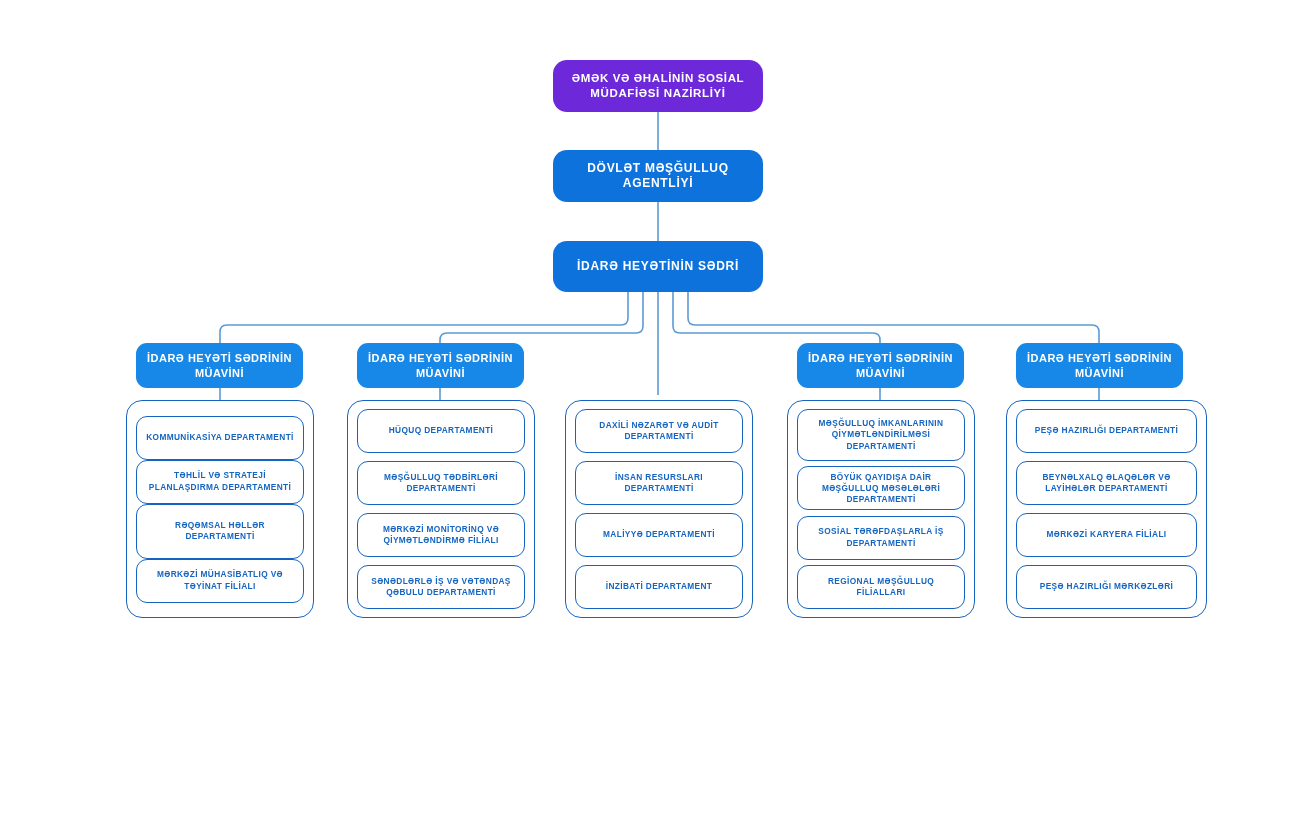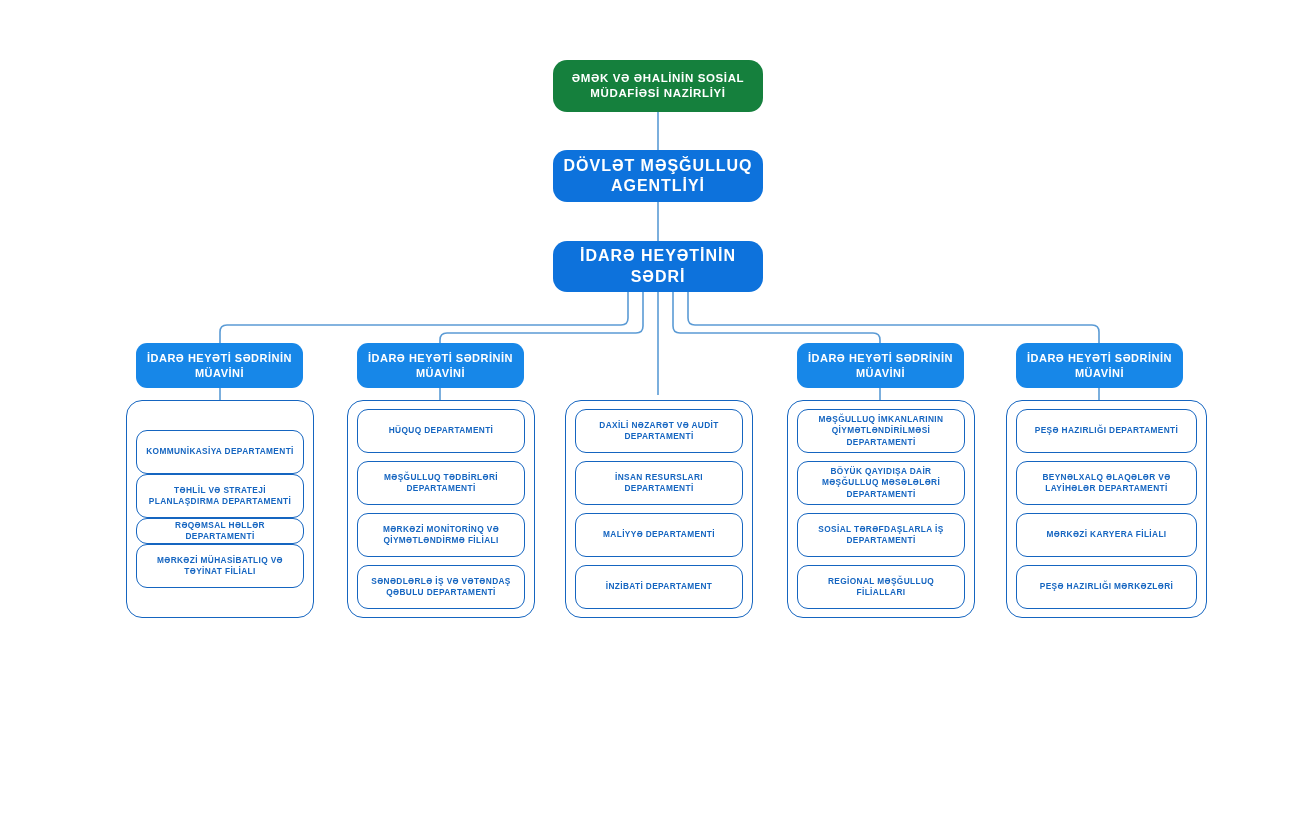--- a/index.html
+++ b/index.html
@@ -43,34 +43,34 @@
     text-align: center;
     border-radius: 12px;
     letter-spacing: 0.04em;
     line-height: 1.28;
     font-weight: 700;
     text-transform: uppercase;
   }
 
   
   .node.level-ministry {
-    background: #15803d;
+    background: #6d28d9;
     color: #ffffff;
     font-size: 11.5px;
     letter-spacing: 0.055em;
     border-radius: 14px;
     padding: 6px 12px;
   }
 
   
   .node.level-agency,
   .node.level-chair {
     background: #0d72dc;
     color: #ffffff;
-    font-size: 16px;
+    font-size: 12px;
     letter-spacing: 0.06em;
     border-radius: 14px;
     padding: 6px 4px;
   }
 
   .node.level-deputy {
     background: #1787e8;
     color: #ffffff;
     font-size: 11px;
     letter-spacing: 0.045em;
@@ -164,40 +164,40 @@
     <span>İDARƏ HEYƏTİ SƏDRİNİN MÜAVİNİ</span>
   </div>
 
   <div class="node level-deputy" style="left:1016px; top:343px; width:167px; height:45px;">
     <span>İDARƏ HEYƏTİ SƏDRİNİN MÜAVİNİ</span>
   </div>
 
   <div class="dept-group" style="left:126px; top:400px; width:188px; height:218px;justify-content:center;">
     <div class="dept-box" style="height:44px;">KOMMUNİKASİYA DEPARTAMENTİ</div>
     <div class="dept-box" style="height:44px;">TƏHLİL VƏ STRATEJİ PLANLAŞDIRMA DEPARTAMENTİ</div>
-    <div class="dept-box" style="height:26px;">RƏQƏMSAL HƏLLƏR DEPARTAMENTİ</div>
+    <div class="dept-box" style="height:55px;">RƏQƏMSAL HƏLLƏR DEPARTAMENTİ</div>
     <div class="dept-box" style="height:44px;">MƏRKƏZİ MÜHASİBATLIQ VƏ TƏYİNAT FİLİALI</div>
   </div>
 
   <div class="dept-group" style="left:347px; top:400px; width:188px; height:218px;">
     <div class="dept-box" style="height:44px;">HÜQUQ DEPARTAMENTİ</div>
     <div class="dept-box" style="height:44px;">MƏŞĞULLUQ TƏDBİRLƏRİ DEPARTAMENTİ</div>
     <div class="dept-box" style="height:44px;">MƏRKƏZİ MONİTORİNQ VƏ QİYMƏTLƏNDİRMƏ FİLİALI</div>
     <div class="dept-box" style="height:44px;">SƏNƏDLƏRLƏ İŞ VƏ VƏTƏNDAŞ QƏBULU DEPARTAMENTİ</div>
   </div>
 
   <div class="dept-group" style="left:565px; top:400px; width:188px; height:218px;">
     <div class="dept-box" style="height:44px;">DAXİLİ NƏZARƏT VƏ AUDİT DEPARTAMENTİ</div>
     <div class="dept-box" style="height:44px;">İNSAN RESURSLARI DEPARTAMENTİ</div>
     <div class="dept-box" style="height:44px;">MALİYYƏ DEPARTAMENTİ</div>
     <div class="dept-box" style="height:44px;">İNZİBATİ DEPARTAMENT</div>
   </div>
 
   <div class="dept-group" style="left:787px; top:400px; width:188px; height:218px;">
-    <div class="dept-box" style="height:44px;">MƏŞĞULLUQ İMKANLARININ QİYMƏTLƏNDİRİLMƏSİ DEPARTAMENTİ</div>
+    <div class="dept-box" style="height:52px;">MƏŞĞULLUQ İMKANLARININ QİYMƏTLƏNDİRİLMƏSİ DEPARTAMENTİ</div>
     <div class="dept-box" style="height:44px;">BÖYÜK QAYIDIŞA DAİR MƏŞĞULLUQ MƏSƏLƏLƏRİ DEPARTAMENTİ</div>
     <div class="dept-box" style="height:44px;">SOSİAL TƏRƏFDAŞLARLA İŞ DEPARTAMENTİ</div>
     <div class="dept-box" style="height:44px;">REGİONAL MƏŞĞULLUQ FİLİALLARI</div>
   </div>
 
   <div class="dept-group" style="left:1006px; top:400px; width:201px; height:218px;">
     <div class="dept-box" style="height:44px;">PEŞƏ HAZIRLIĞI DEPARTAMENTİ</div>
     <div class="dept-box" style="height:44px;">BEYNƏLXALQ ƏLAQƏLƏR VƏ LAYİHƏLƏR DEPARTAMENTİ</div>
     <div class="dept-box" style="height:44px;">MƏRKƏZİ KARYERA FİLİALI</div>
     <div class="dept-box" style="height:44px;">PEŞƏ HAZIRLIĞI MƏRKƏZLƏRİ</div>

